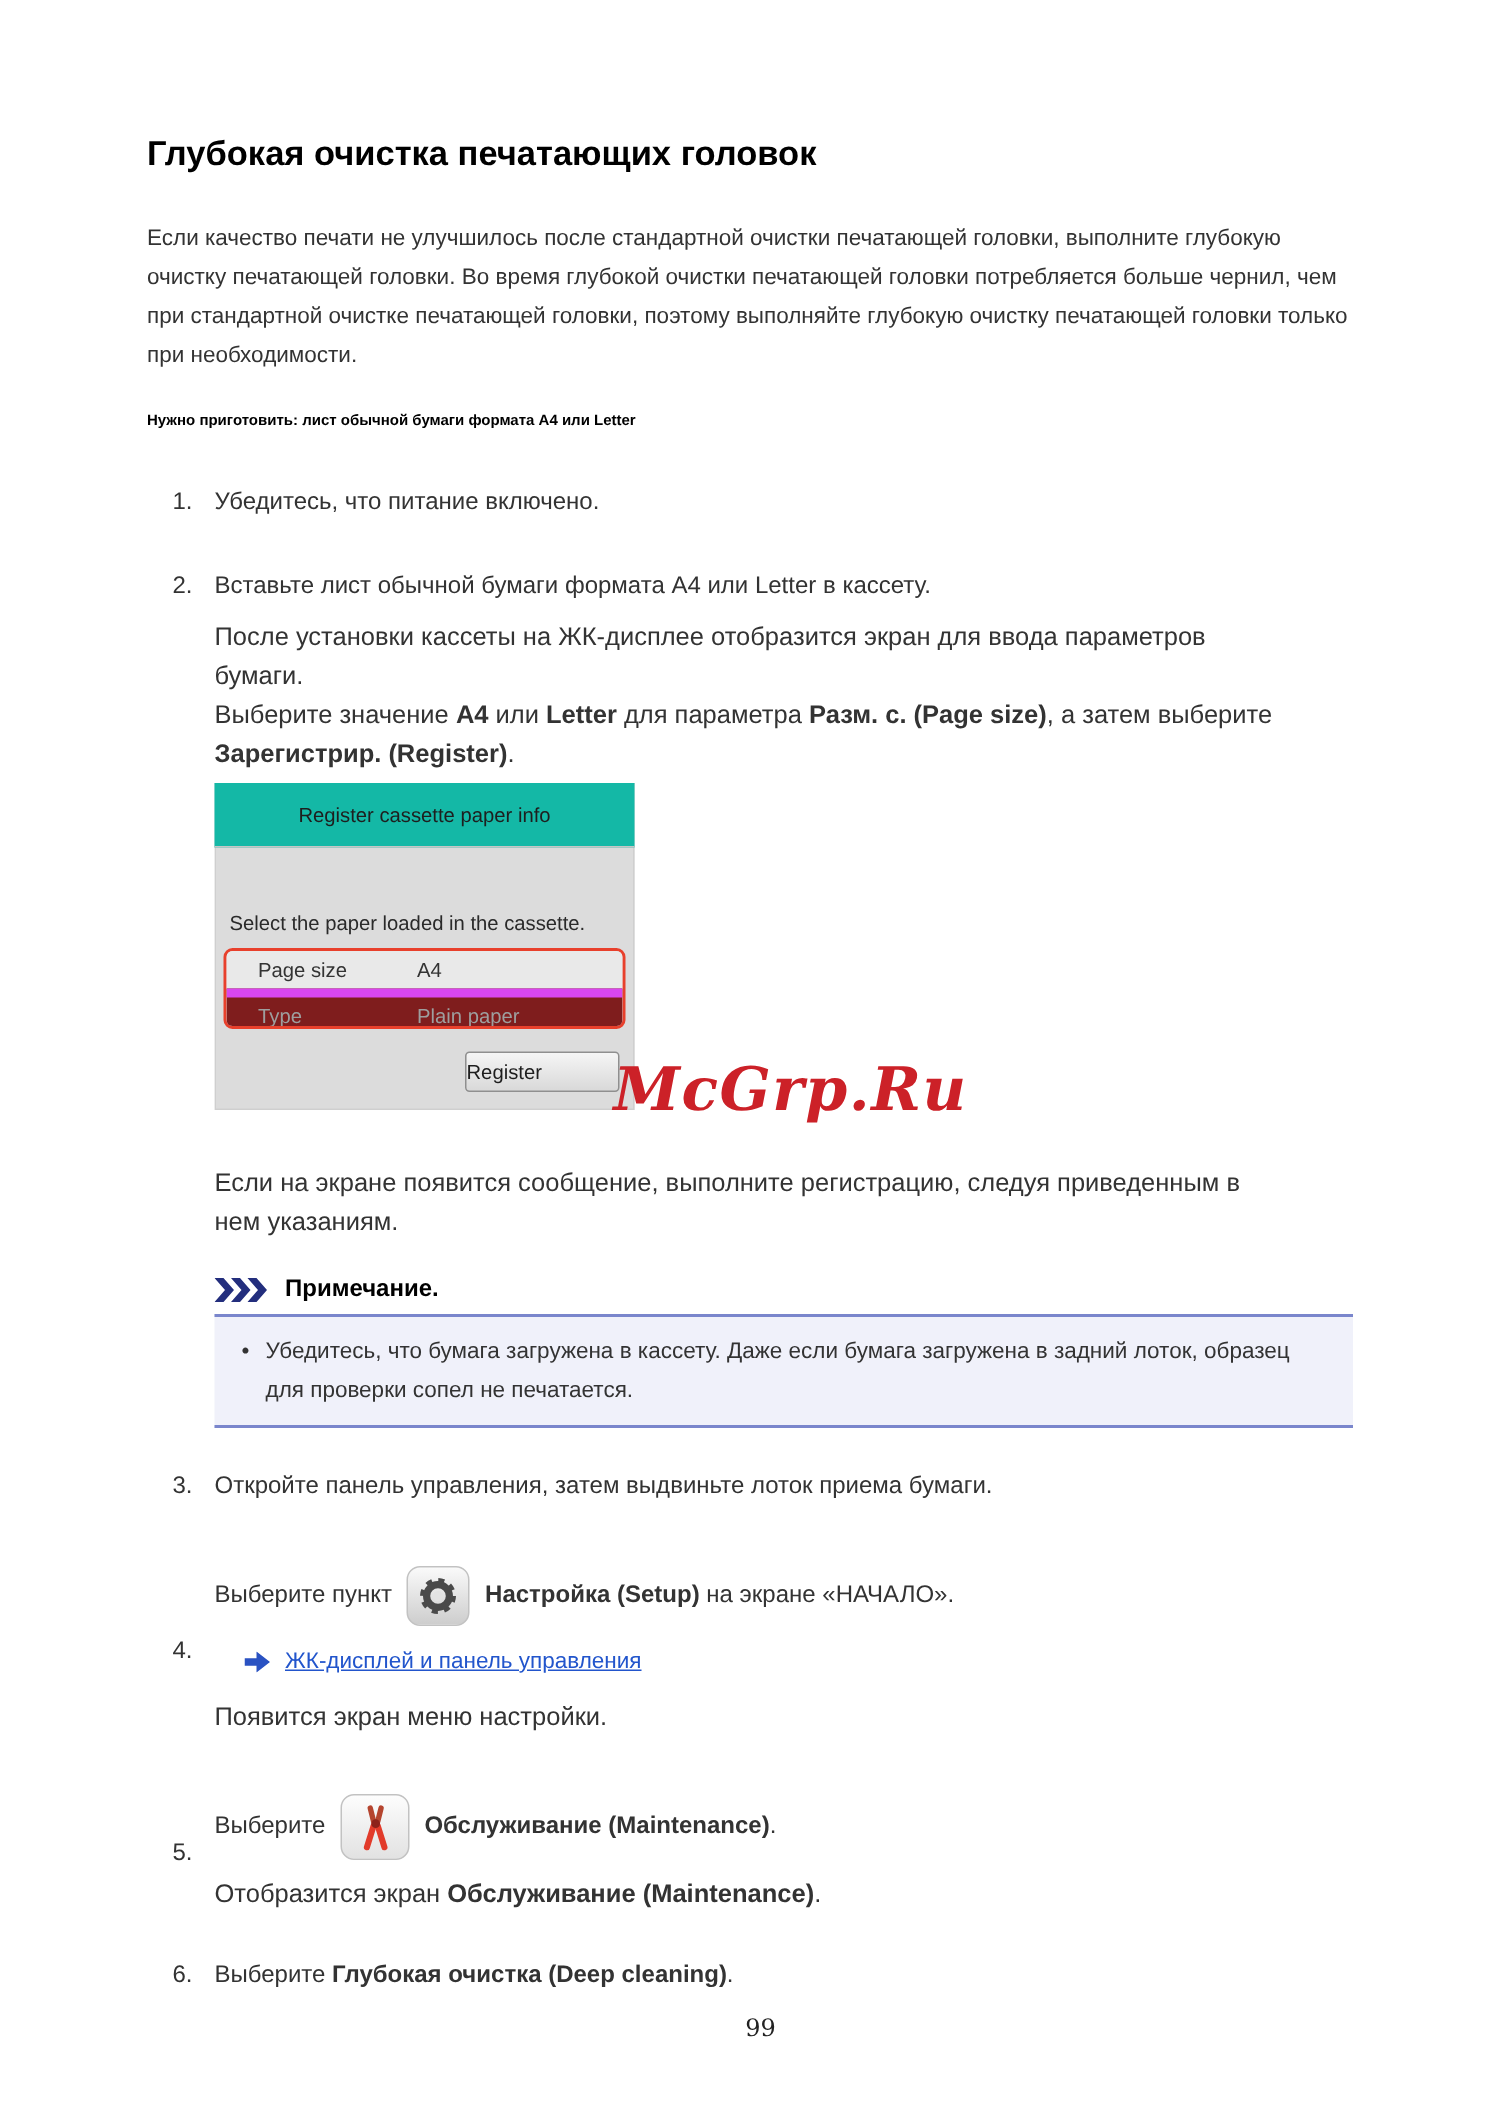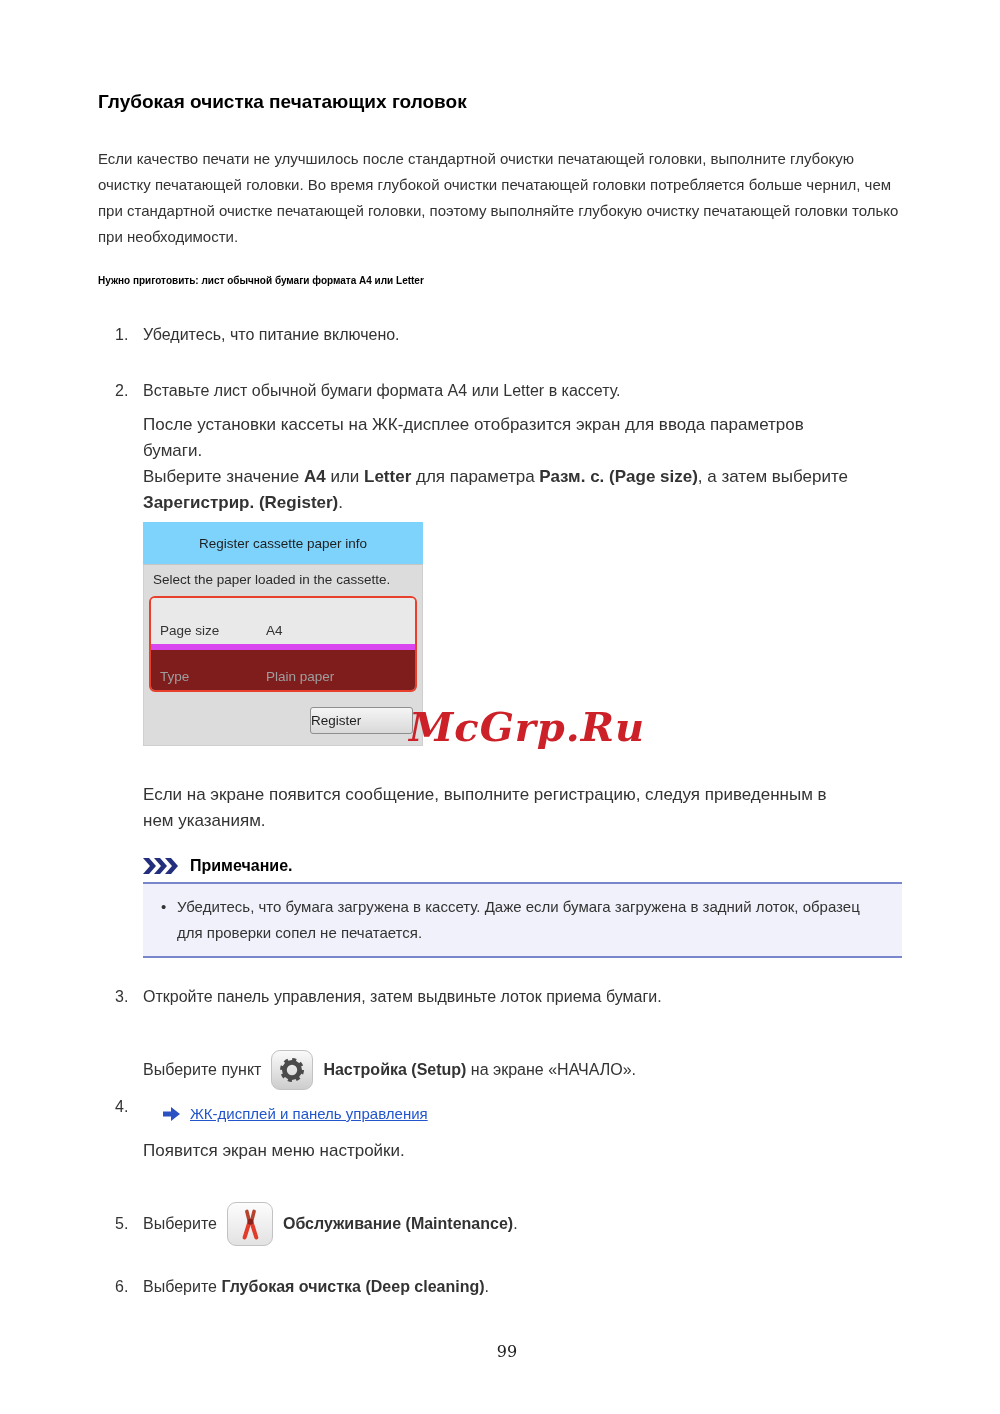--- a/index.html
+++ b/index.html
@@ -7,21 +7,21 @@
   body {
     width:1000px; height:1414px;
     background:#ffffff;
     font-family:"Liberation Sans", sans-serif;
     color:#333333;
     position:relative;
     overflow:hidden;
   }
   .content { padding:88px 98px 0 98px; }
 
-  h1.title { font-size:19px; line-height:28px; margin:0; color:#000; font-weight:bold; }
+  h1.title { font-size:23px; line-height:28px; margin:0; color:#000; font-weight:bold; }
 
   p { margin:0; }
   .intro { margin-top:30px; font-size:15px; line-height:26px; }
   .prepare { margin-top:18px; font-size:10px; line-height:26px; font-weight:bold; color:#000; }
 
   .step { display:flex; font-size:16px; line-height:26px; }
   .step > .num { flex:0 0 28px; margin-left:17px; }
   .step > .body { flex:1; min-width:0; }
   .step-1 { margin-top:28px; }
   .step-2 { margin-top:30px; }
@@ -30,24 +30,24 @@
   .step-5 { margin-top:38px; }
   .step-6 { margin-top:28px; }
 
   .sub { font-size:17px; line-height:26px; }
   .s2-para { margin-top:8px; max-width:720px; }
   .b { font-weight:bold; }
 
   
   .lcd-wrap { position:relative; width:280px; margin-top:6px; }
   .lcd { width:280px; background:#dcdcdc; font-size:13.5px; color:#333; box-shadow:0 0 0 1px #cfcfcf inset; }
-  .lcd-header { text-align:center; padding:9px 6px 7px 6px; color:#1e1e1e; border-bottom:1px solid #c6c6c6; background:#7dd3fc; }
-  .lcd-body { padding:5px 18px 4px 10px; line-height:20px; color:#2a2a2a; }
+  .lcd-header { text-align:center; padding:9px 6px 7px 6px; color:#1e1e1e; border-bottom:1px solid #c6c6c6; background:#14b8a6; }
+  .lcd-body { padding:5px 18px 4px 10px; line-height:20px; color:#2a2a2a;margin-top:36px; }
   .lcd-rows { margin:2px 6px 0 6px; border:2px solid #e8402c; border-radius:6px; overflow:hidden; background:#e6e6e6; }
-  .lcd-row { display:flex; align-items:flex-end; height:46px; padding:0 9px; }
+  .lcd-row { display:flex; align-items:flex-start; height:25px; padding:0 21px; }
   .lcd-row .lbl { width:106px; }
   .lcd-row.active { background:#e9e9e9; color:#333; }
   .lcd-row.dim { background:#7f1d1d; color:#9e9e9e; border-top:6px solid #d946ef; }
   .lcd-button-row { display:flex; justify-content:flex-end; padding:15px 10px 12px 10px; }
   .lcd-btn {
     width:103px; height:27px; line-height:25px; text-align:left;
     background:linear-gradient(#f5f5f5,#d9d9d9);
     border:1px solid #8f8f8f; border-radius:3px; color:#1e1e1e;
   }
   .watermark {
@@ -203,20 +203,21 @@
             <svg width="36" height="36" viewBox="0 0 40 40">
               <line x1="14" y1="35" x2="19" y2="19" stroke="#e23b2a" stroke-width="4.5" stroke-linecap="round"></line>
               <line x1="27" y1="35" x2="22" y2="19" stroke="#e23b2a" stroke-width="4.5" stroke-linecap="round"></line>
               <line x1="19" y1="16" x2="16.5" y2="6" stroke="#b5452f" stroke-width="4" stroke-linecap="round"></line>
               <line x1="22" y1="16" x2="24.5" y2="6" stroke="#b5452f" stroke-width="4" stroke-linecap="round"></line>
               <circle cx="20.5" cy="17.5" r="3.2" fill="#8c221a"></circle>
             </svg>
           </span>
           <span><span class="b">Обслуживание (Maintenance)</span><span>.</span></span>
         </div>
+        <p class="sub s5-result"><span>Отобразится экран </span><span class="b">Обслуживание (Maintenance)</span><span>.</span></p>
       </div>
     </div>
 
     <div class="step step-6">
       <span class="num">6.</span>
       <div class="body">
         <span>Выберите </span><span class="b">Глубокая очистка (Deep cleaning)</span><span>.</span>
       </div>
     </div>
 

